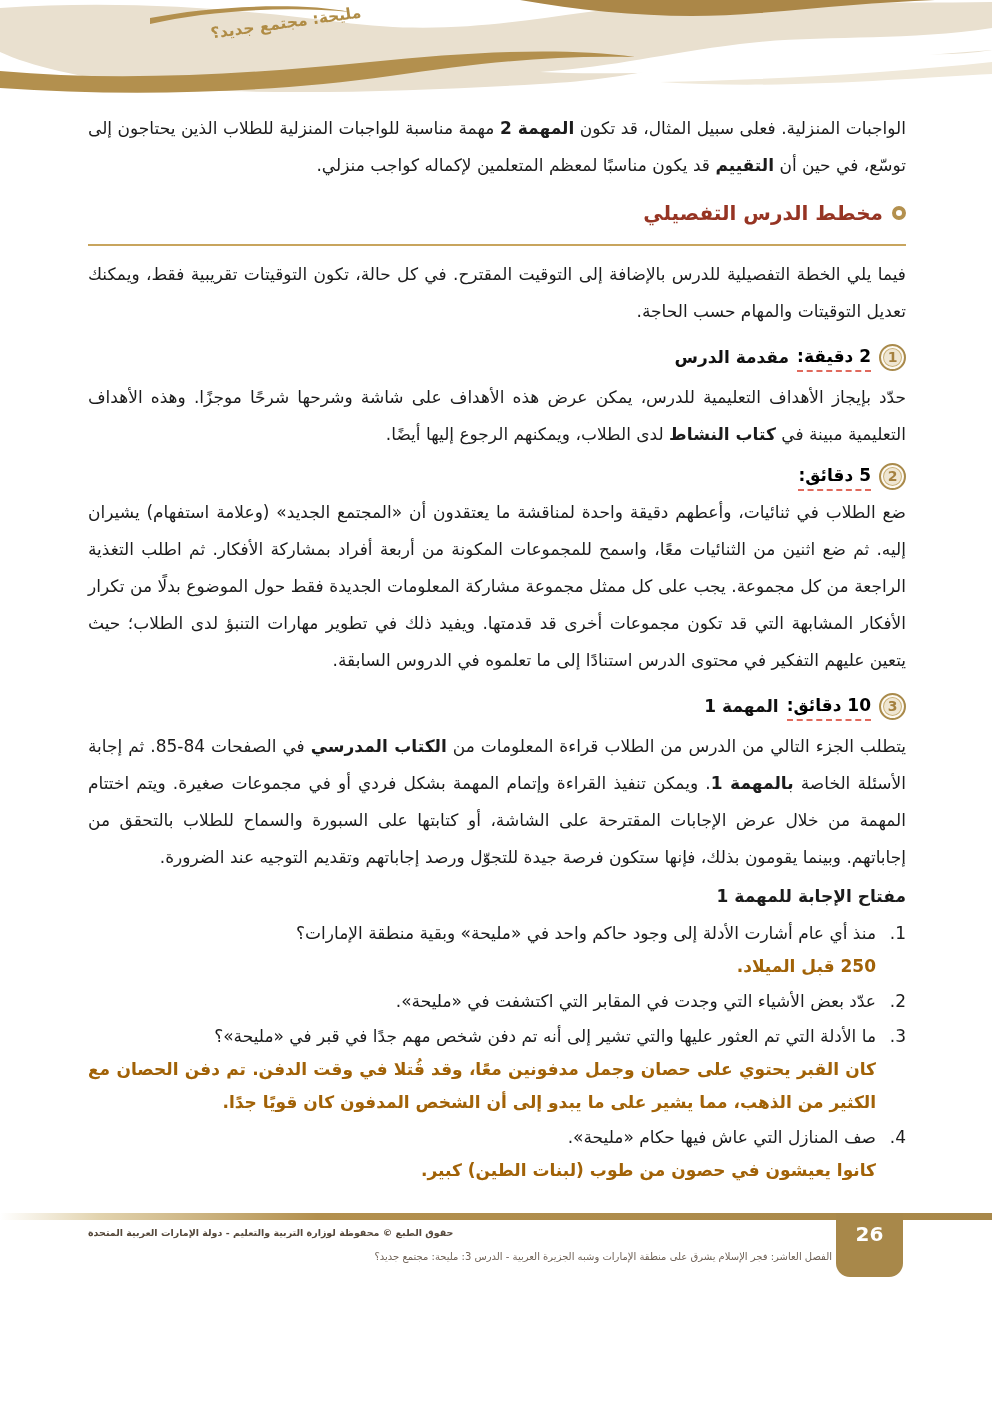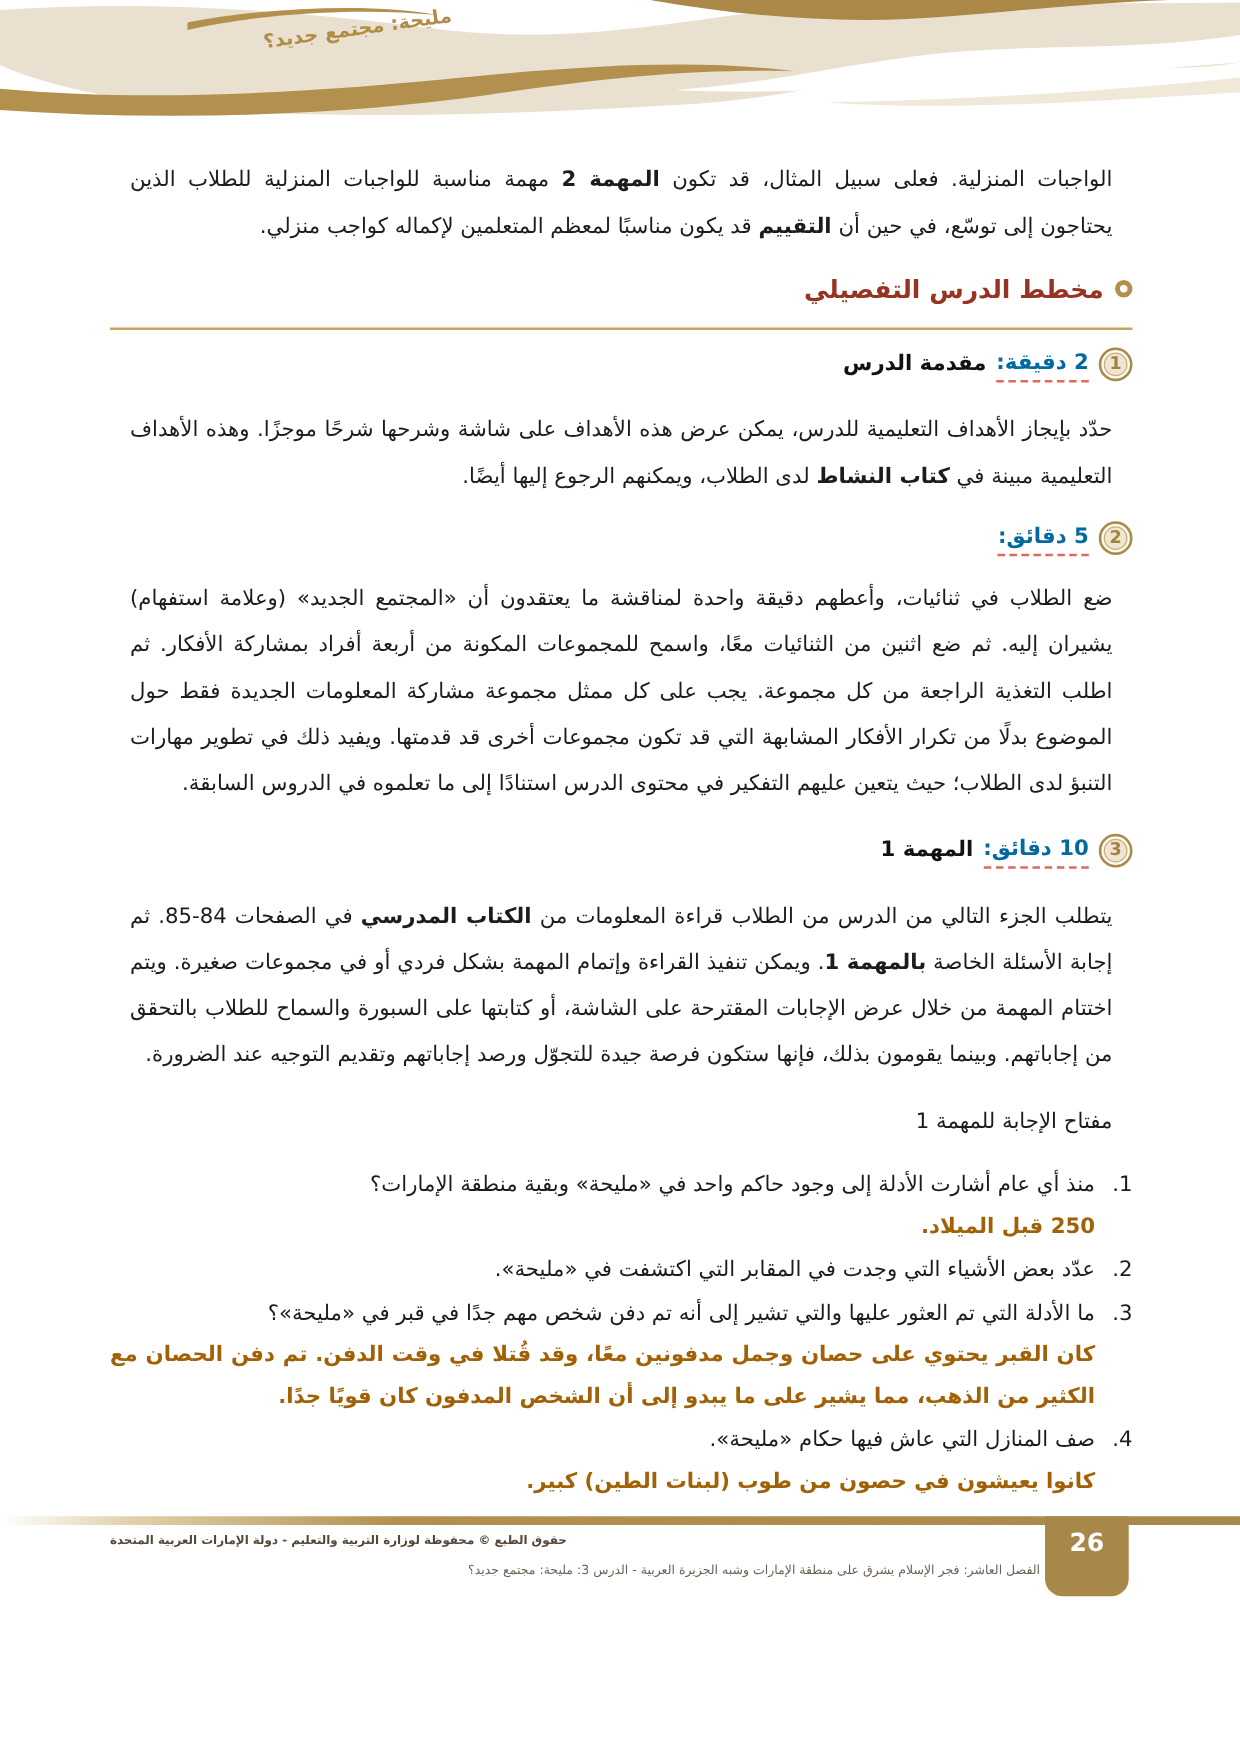--- a/index.html
+++ b/index.html
@@ -5,34 +5,34 @@
   html,body{margin:0;padding:0;background:#fff;}
   body{font-family:"DejaVu Sans",sans-serif;}
   .page{position:relative;width:992px;height:1402px;background:#ffffff;overflow:hidden;margin:0 auto;}
   
   .header-art{position:absolute;top:0;left:0;width:992px;height:100px;}
   .lesson-badge{position:absolute;top:14px;left:168px;width:236px;text-align:center;
     transform:rotate(-8deg);color:#b08c45;font-weight:bold;font-size:15.5px;direction:rtl;}
   
   .content{position:absolute;top:110px;left:88px;width:818px;direction:rtl;text-align:justify;
     color:#1c1c1c;font-size:17px;line-height:37px;}
-  .content p{margin:16px;}
+  .content p{margin:0;}
   .bold{font-weight:bold;}
   .section-head{margin-top:14px;padding-bottom:16px;border-bottom:2px solid #c8a55e;
     display:flex;align-items:center;gap:9px;}
   .section-bullet{width:6px;height:6px;border-radius:50%;background:#fff;border:4px solid #b3904e;flex:0 0 auto;}
   .section-title{color:#963423;font-weight:bold;font-size:20px;line-height:30px;}
   .note{margin-top:10px !important;}
   .step-head{display:flex;align-items:center;gap:8px;margin:9px 0 3px 0;}
   .coin{width:23px;height:23px;border-radius:50%;background:#efe6d2;border:2px solid #a98a4b;
     box-shadow:inset 0 0 0 2px #fdfaf3, inset 0 0 0 3px #c9b078;
     color:#a5813f;font-weight:bold;font-size:14px;display:flex;align-items:center;justify-content:center;flex:0 0 auto;}
-  .step-duration{color:#0369a1;font-weight:bold;border-bottom:2px dashed #e0695c;padding-bottom:1px;line-height:26px;}
+  .step-duration{color:#000000;font-weight:bold;border-bottom:2px dashed #e0695c;padding-bottom:1px;line-height:26px;}
   .step-title{font-weight:bold;color:#111;}
-  .key-head{font-weight:normal;margin-top:2px !important;}
+  .key-head{font-weight:bold;margin-top:2px !important;}
   .qa-list{list-style:none;margin:2px 0 0 0;padding:0;}
   .qa-item{margin:0 0 2px 0;}
   .qa-q{line-height:33px;}
   .qa-num{display:inline-block;min-width:30px;font-weight:normal;}
   .qa-a{color:#a16207;font-weight:bold;line-height:33px;margin-right:30px;text-align:justify;}
   
   .footer-bar{position:absolute;top:1213px;left:0;width:992px;height:7px;
     background:linear-gradient(90deg,#ffffff 0%,#e2d3ae 10%,#b3904e 32%,#a8884a 100%);}
   .page-tab{position:absolute;top:1213px;left:836px;width:67px;height:64px;background:#a8884a;
     border-radius:0 0 14px 14px;display:flex;align-items:flex-start;justify-content:center;}
@@ -59,20 +59,21 @@
 
   <div class="content">
 
     <p><span>الواجبات المنزلية. فعلى سبيل المثال، قد تكون </span><span class="bold">المهمة 2</span><span> مهمة مناسبة للواجبات المنزلية للطلاب الذين يحتاجون إلى توسّع، في حين أن </span><span class="bold">التقييم</span><span> قد يكون مناسبًا لمعظم المتعلمين لإكماله كواجب منزلي.</span></p>
 
     <div class="section-head">
       <span class="section-bullet"></span>
       <span class="section-title">مخطط الدرس التفصيلي</span>
     </div>
 
+    <p class="note">فيما يلي الخطة التفصيلية للدرس بالإضافة إلى التوقيت المقترح. في كل حالة، تكون التوقيتات تقريبية فقط، ويمكنك تعديل التوقيتات والمهام حسب الحاجة.</p>
 
     <div class="step-head">
       <span class="coin">1</span>
       <span class="step-duration">2 دقيقة:</span>
       <span class="step-title">مقدمة الدرس</span>
     </div>
     <p><span>حدّد بإيجاز الأهداف التعليمية للدرس، يمكن عرض هذه الأهداف على شاشة وشرحها شرحًا موجزًا. وهذه الأهداف التعليمية مبينة في </span><span class="bold">كتاب النشاط</span><span> لدى الطلاب، ويمكنهم الرجوع إليها أيضًا.</span></p>
 
     <div class="step-head">
       <span class="coin">2</span>

